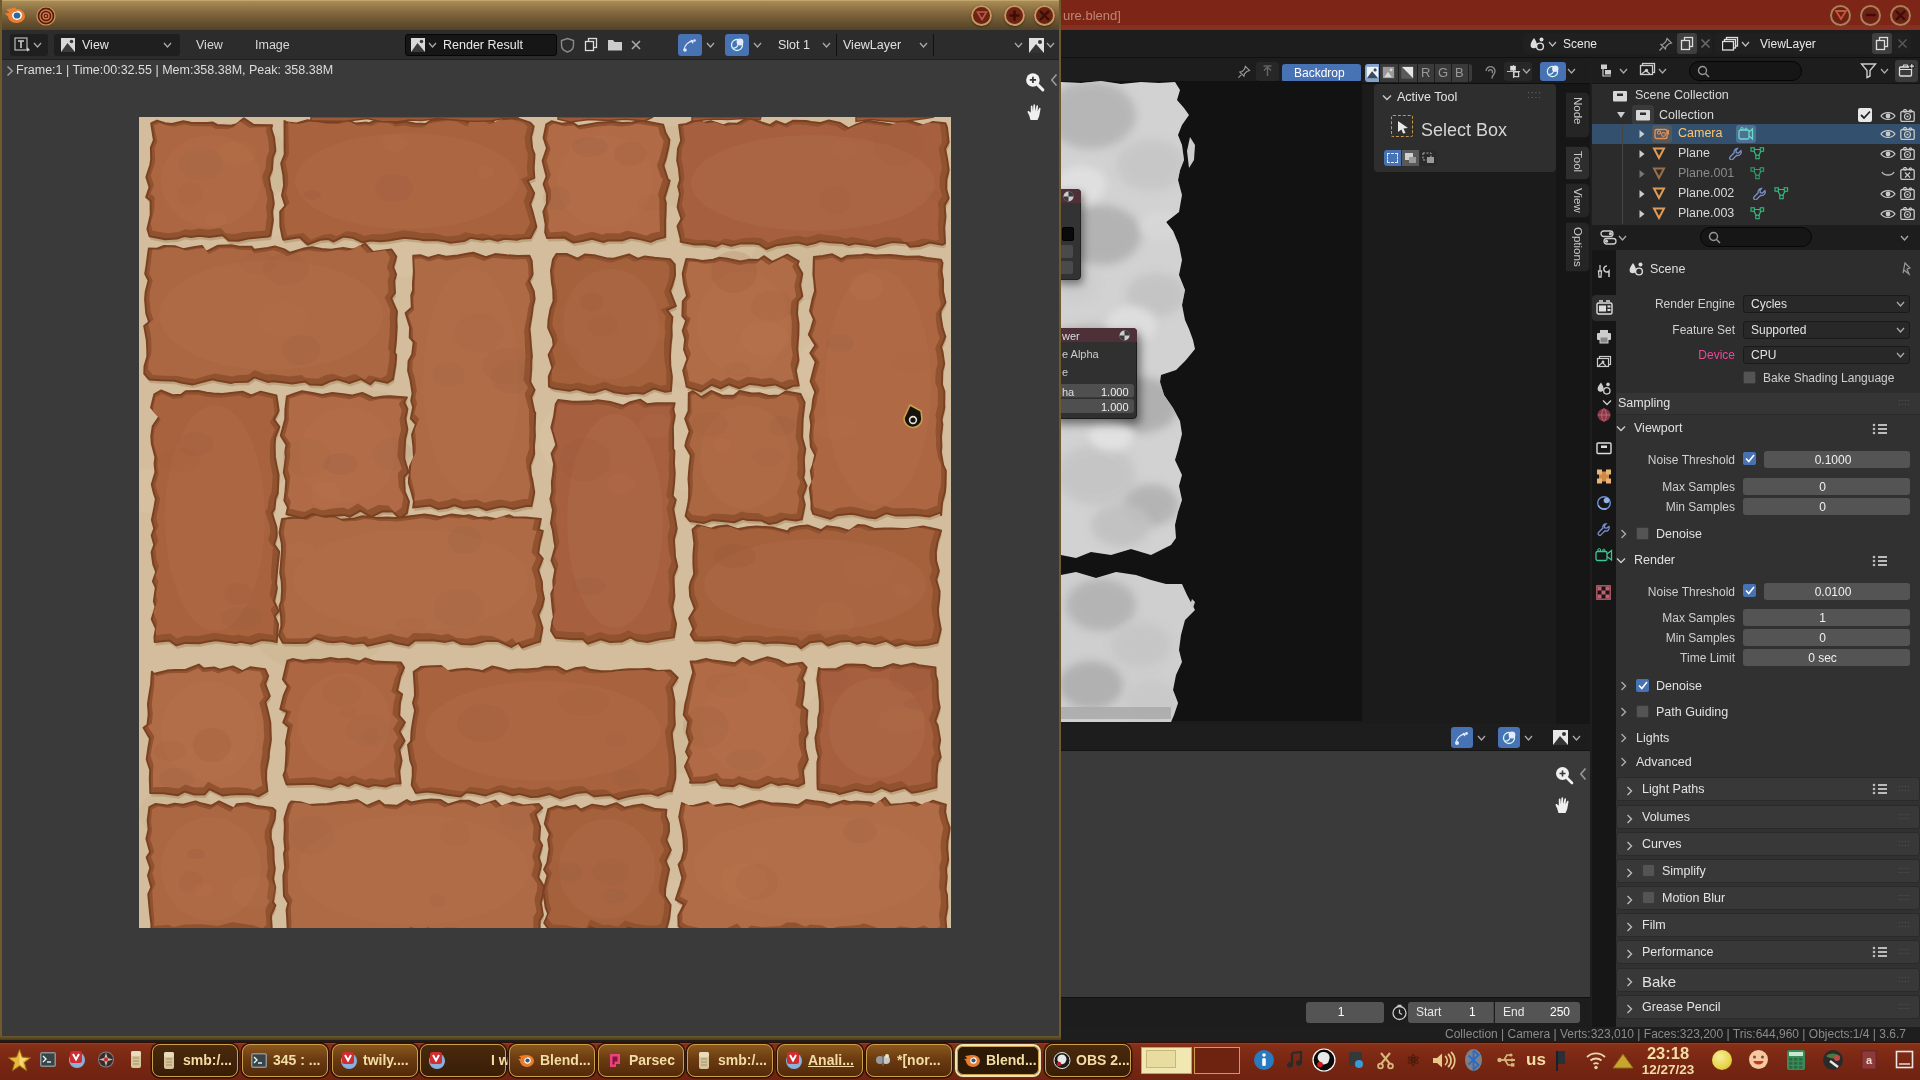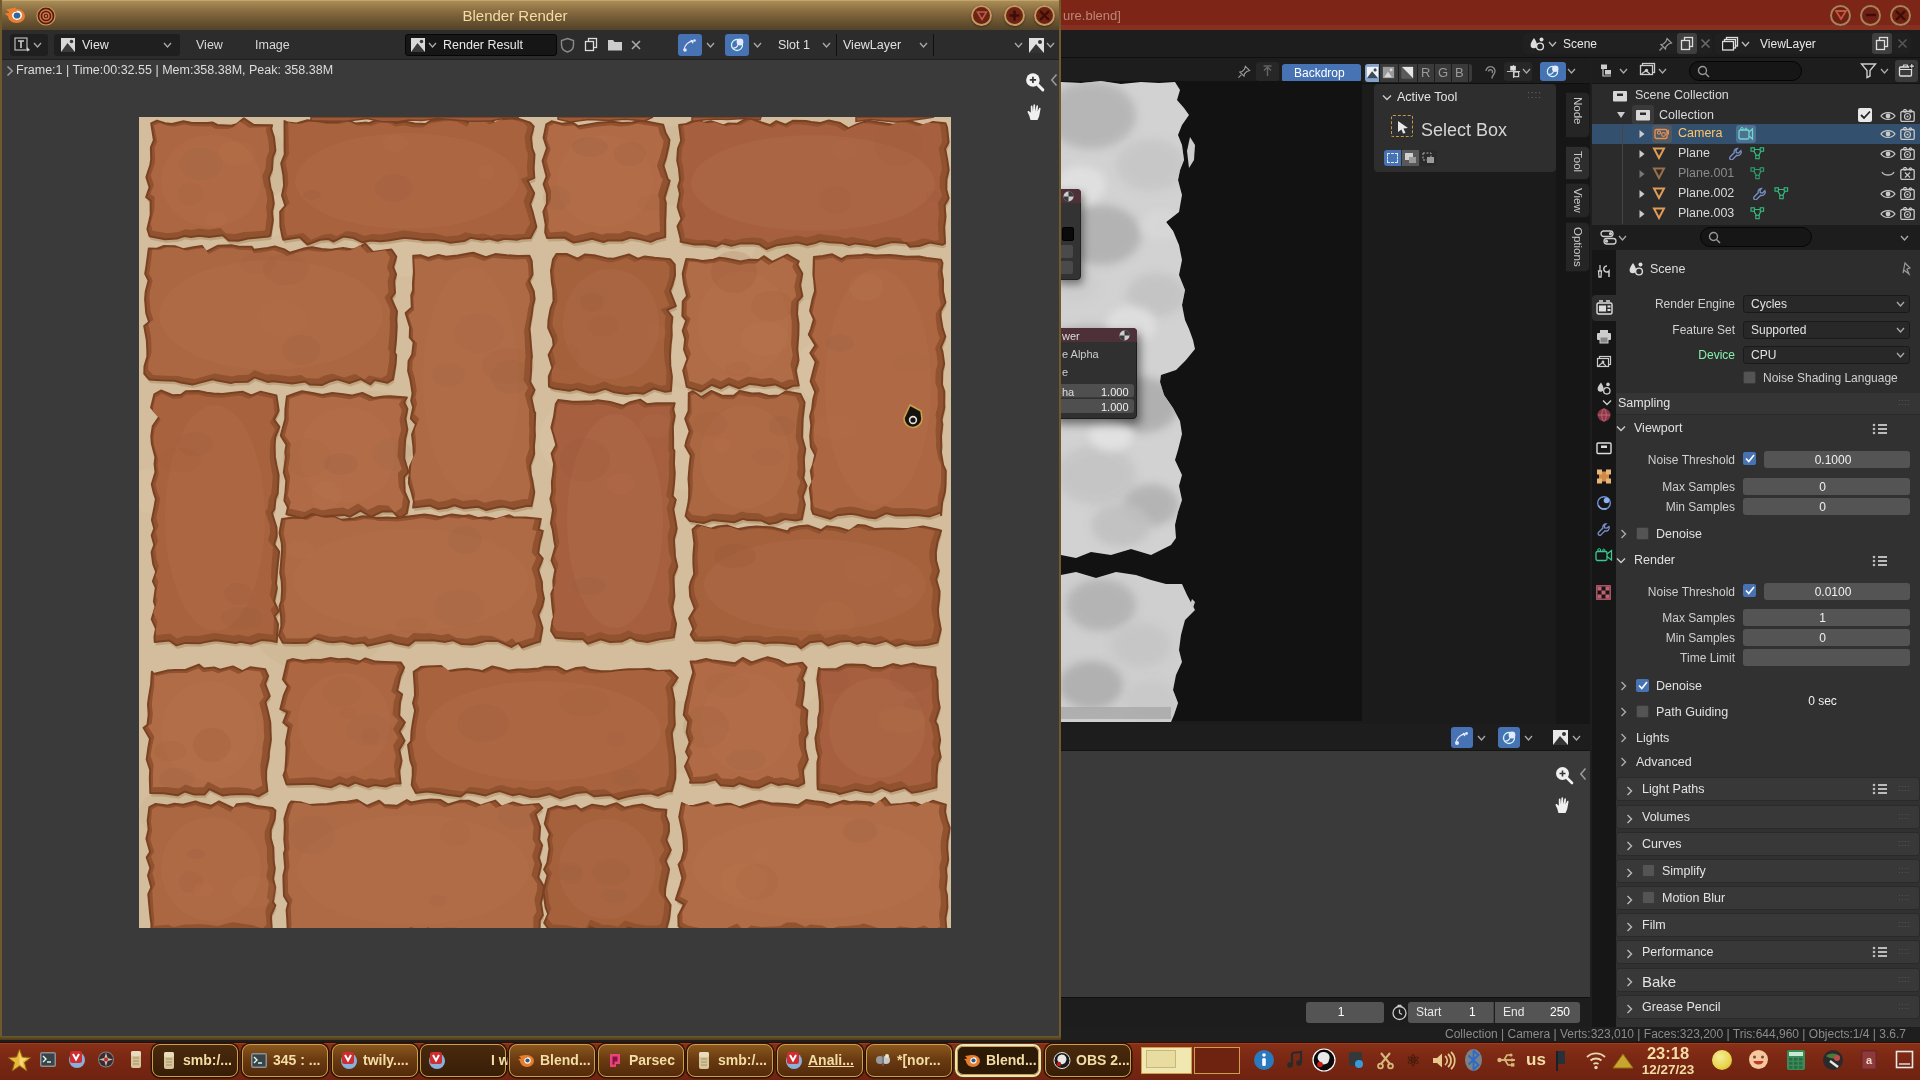--- a/index.html
+++ b/index.html
@@ -451,28 +451,28 @@
     <div class="abs tx" style="left:159px;top:72px;font-size:12px;color:#e2e2e2;">Cycles</div>
     <svg class="abs" style="left:304px;top:76px;" width="9" height="6">
       <path d="M1 1 L4.5 5 L8 1" fill="none" stroke="#aaa" stroke-width="1.3"></path>
     </svg>
 <div class="abs tx" style="left:0;top:98px;width:143px;text-align:right;font-size:12px;color:#cfcfcf;">Feature Set</div>
 <div class="abs" style="left:151px;top:96px;width:167px;height:18px;background:#282828;border:1px solid #1a1a1a;border-radius:3px;"></div>
     <div class="abs tx" style="left:159px;top:98px;font-size:12px;color:#e2e2e2;">Supported</div>
     <svg class="abs" style="left:304px;top:102px;" width="9" height="6">
       <path d="M1 1 L4.5 5 L8 1" fill="none" stroke="#aaa" stroke-width="1.3"></path>
     </svg>
-<div class="abs tx" style="left:0;top:123px;width:143px;text-align:right;font-size:12px;color:#86efac;">Device</div>
+<div class="abs tx" style="left:0;top:123px;width:143px;text-align:right;font-size:12px;color:#ec4899;">Device</div>
 <div class="abs" style="left:151px;top:121px;width:167px;height:18px;background:#282828;border:1px solid #1a1a1a;border-radius:3px;"></div>
     <div class="abs tx" style="left:159px;top:123px;font-size:12px;color:#e2e2e2;">CPU</div>
     <svg class="abs" style="left:304px;top:127px;" width="9" height="6">
       <path d="M1 1 L4.5 5 L8 1" fill="none" stroke="#aaa" stroke-width="1.3"></path>
     </svg>
 <div class="abs" style="left:151px;top:146px;width:13px;height:13px;background:#545454;border-radius:2px;border:1px solid #3a3a3a;"></div>
-<div class="abs tx" style="left:171px;top:146px;font-size:12px;color:#cfcfcf;">Noise Shading Language</div>
+<div class="abs tx" style="left:171px;top:146px;font-size:12px;color:#cfcfcf;">Bake Shading Language</div>
 <div class="abs" style="left:24px;top:168px;width:304px;height:22px;background:#353535;border-bottom:1px solid #2a2a2a;"></div>
     <svg class="abs" style="left:10px;top:174px;" width="10" height="7">
       <path d="M1 1.5 L5 5.5 L9 1.5" fill="none" stroke="#ccc" stroke-width="1.4"></path>
     </svg>
     <div class="abs tx" style="left:26px;top:171px;font-size:12.5px;color:#e3e3e3;">Sampling</div>
     <div class="abs tx" style="left:306px;top:172px;font-size:9px;color:#5a5a5a;letter-spacing:0.5px;">::::</div>
 <div class="abs" style="left:24px;top:190px;width:304px;height:837px;background:#313131;"></div>
 <svg class="abs" style="left:24px;top:200px;" width="10" height="7">
       <path d="M1 1.5 L5 5.5 L9 1.5" fill="none" stroke="#ccc" stroke-width="1.4"></path>
     </svg>
@@ -523,21 +523,21 @@
 <div class="abs" style="left:172px;top:358px;width:146px;height:17px;background:#545454;border-radius:3px;"></div>
     <div class="abs tx" style="left:172px;top:360px;width:138px;text-align:center;font-size:12px;color:#f0f0f0;">0.0100</div>
 <div class="abs tx" style="left:0;top:386px;width:143px;text-align:right;font-size:12px;color:#cfcfcf;">Max Samples</div>
 <div class="abs" style="left:151px;top:384px;width:167px;height:17px;background:#545454;border-radius:3px;"></div>
     <div class="abs tx" style="left:151px;top:386px;width:159px;text-align:center;font-size:12px;color:#f0f0f0;">1</div>
 <div class="abs tx" style="left:0;top:406px;width:143px;text-align:right;font-size:12px;color:#cfcfcf;">Min Samples</div>
 <div class="abs" style="left:151px;top:404px;width:167px;height:17px;background:#545454;border-radius:3px;"></div>
     <div class="abs tx" style="left:151px;top:406px;width:159px;text-align:center;font-size:12px;color:#f0f0f0;">0</div>
 <div class="abs tx" style="left:0;top:426px;width:143px;text-align:right;font-size:12px;color:#cfcfcf;">Time Limit</div>
 <div class="abs" style="left:151px;top:424px;width:167px;height:17px;background:#545454;border-radius:3px;"></div>
-    <div class="abs tx" style="left:151px;top:426px;width:159px;text-align:center;font-size:12px;color:#f0f0f0;margin-top:43px;">0 sec</div>
+    <div class="abs tx" style="left:151px;top:426px;width:159px;text-align:center;font-size:12px;color:#f0f0f0;">0 sec</div>
 <svg class="abs" style="left:28px;top:456px;" width="7" height="10">
       <path d="M1.5 1 L5.5 5 L1.5 9" fill="none" stroke="#aaa" stroke-width="1.4"></path>
     </svg>
 <div class="abs" style="left:44px;top:454px;width:13px;height:13px;background:#4772b3;border-radius:2px;"></div>
     <svg class="abs" style="left:46px;top:456px;" width="10" height="9">
       <path d="M1 4.5 L3.8 7.5 L9 1" fill="none" stroke="#fff" stroke-width="1.6"></path>
     </svg>
 <div class="abs tx" style="left:64px;top:454px;font-size:12.5px;color:#e0e0e0;">Denoise</div>
 <svg class="abs" style="left:28px;top:482px;" width="7" height="10">
       <path d="M1.5 1 L5.5 5 L1.5 9" fill="none" stroke="#aaa" stroke-width="1.4"></path>
@@ -757,21 +757,20 @@
       <ellipse cx="13" cy="11.5" rx="3.4" ry="3.1" fill="#2f66a0"></ellipse>
       <path d="M0.5 9.5 L10 8 L5 13 Z" fill="#ea7f30"></path>
       <path d="M2 5.5 L11.5 3.5 L13 7.5 L6 9 Z" fill="#ea7f30"></path>
     </svg>
 <svg class="abs" style="left:36px;top:6px;" width="20" height="20" viewBox="0 0 20 20">
       <circle cx="10" cy="10" r="9" fill="#5a1a0e" stroke="#c89858" stroke-width="1.2"></circle>
       <circle cx="10" cy="10" r="6" fill="none" stroke="#c87848" stroke-width="1.4"></circle>
       <circle cx="10" cy="10" r="3" fill="none" stroke="#c87848" stroke-width="1.4"></circle>
       <circle cx="10" cy="10" r="1.2" fill="#c87848"></circle>
     </svg>
-<div class="abs tx" style="left:0;top:7px;width:1030px;text-align:center;font-size:15px;color:#f5dca6;">Blender Render</div>
 <div class="abs" style="left:971px;top:5px;width:21px;height:21px;border-radius:50%;background:#6e2213;box-shadow:inset 0 0 0 2px #c09a60, 0 1px 2px rgba(0,0,0,0.4);"></div>
 <div class="abs" style="left:1004px;top:5px;width:21px;height:21px;border-radius:50%;background:#6e2213;box-shadow:inset 0 0 0 2px #c09a60, 0 1px 2px rgba(0,0,0,0.4);"></div>
 <div class="abs" style="left:1034px;top:5px;width:21px;height:21px;border-radius:50%;background:#6e2213;box-shadow:inset 0 0 0 2px #c09a60, 0 1px 2px rgba(0,0,0,0.4);"></div>
 <svg class="abs" style="left:976px;top:11px;" width="12" height="10">
       <path d="M1.5 1 L10.5 1 L6 8.5 Z" fill="none" stroke="#b4604a" stroke-width="1.6"></path>
     </svg>
 <svg class="abs" style="left:1008px;top:9px;" width="13" height="13">
       <path d="M6.5 1.5 L6.5 11.5 M1.5 6.5 L11.5 6.5" stroke="#3c0e06" stroke-width="2.6"></path>
     </svg>
 <svg class="abs" style="left:1038px;top:9px;" width="13" height="13">

